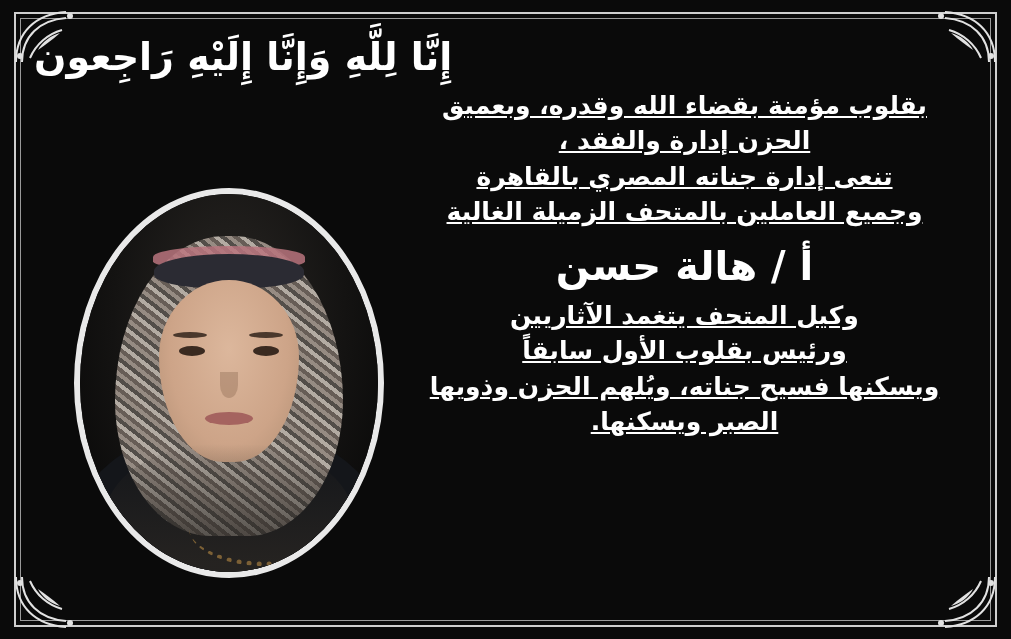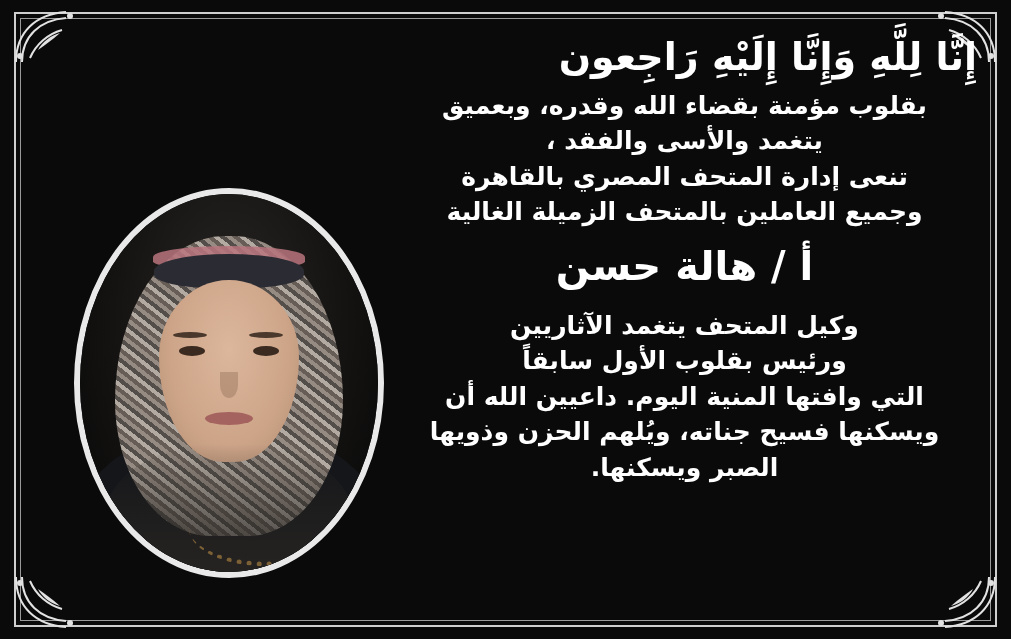--- a/index.html
+++ b/index.html
@@ -49,21 +49,21 @@
   .corner.bl { left: 10px;  bottom: 6px; transform: scaleY(-1); }
   .corner.br { right: 10px; bottom: 6px; transform: scale(-1,-1); }
 
   .content {
     position: absolute;
     inset: 0;
     padding: 18px 34px 14px 34px;
     box-sizing: border-box;
     display: flex;
     flex-direction: column;
-    align-items: flex-start;
+    align-items: flex-end;
   }
   .headline {
     color: #ffffff;
     font-size: 38px;
     font-weight: bold;
     line-height: 1.25;
     text-align: center;
     margin: 16px 0 6px 0;
     letter-spacing: 0;
     direction: rtl;
@@ -220,26 +220,27 @@
     direction: rtl;
     text-align: center;
     color: #ffffff;
   }
   .line {
     font-size: 25px;
     font-weight: bold;
     line-height: 1.42;
     color: #ffffff;
     text-align: center;
+    text-decoration: underline;
   }
   .name {
     font-size: 40px;
     font-weight: bold;
     line-height: 1.5;
-    margin: 6px 0 12px 0;
+    margin: 6px 0 2px 0;
     color: #ffffff;
     text-align: center;
   }
 </style>
 </head>
 <body>
 
 <div class="card">
 
   <div class="frame-border"></div>
@@ -306,29 +307,28 @@
           <div class="ph-eye r"></div>
           <div class="ph-nose"></div>
           <div class="ph-mouth"></div>
           <div class="ph-scarf-shadow"></div>
           <div class="ph-chain"></div>
         </div>
       </div>
 
       <div class="text-col">
         <div class="line">بقلوب مؤمنة بقضاء الله وقدره، وبعميق</div>
-        <div class="line">يتغمد والأسى والفقد ،</div>
-        <div class="line">تنعى إدارة المتحف المصري بالقاهرة</div>
+        <div class="line">الحزن إدارة والفقد ،</div>
+        <div class="line">تنعى إدارة جناته المصري بالقاهرة</div>
         <div class="line">وجميع العاملين بالمتحف الزميلة الغالية</div>
 
         <div class="name">أ / هالة حسن</div>
 
         <div class="line">وكيل المتحف يتغمد الآثاريين</div>
         <div class="line">ورئيس بقلوب الأول سابقاً</div>
 
-        <div class="line">التي وافتها المنية اليوم. داعيين الله أن</div>
         <div class="line">ويسكنها فسيح جناته، ويُلهم الحزن وذويها</div>
         <div class="line">الصبر ويسكنها.</div>
       </div>
 
     </div>
   </div>
 </div>
 
 </body></html>

